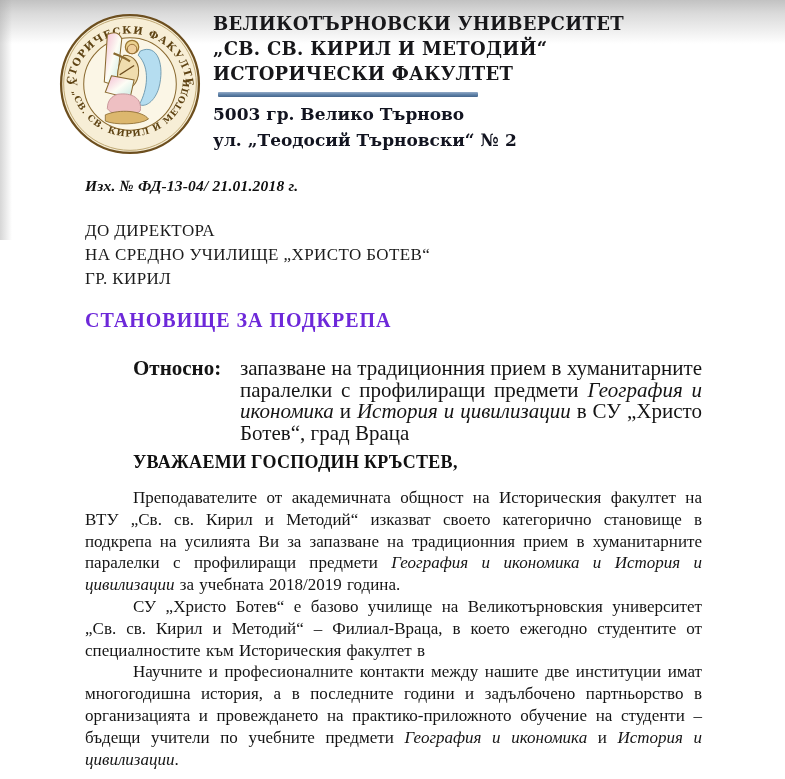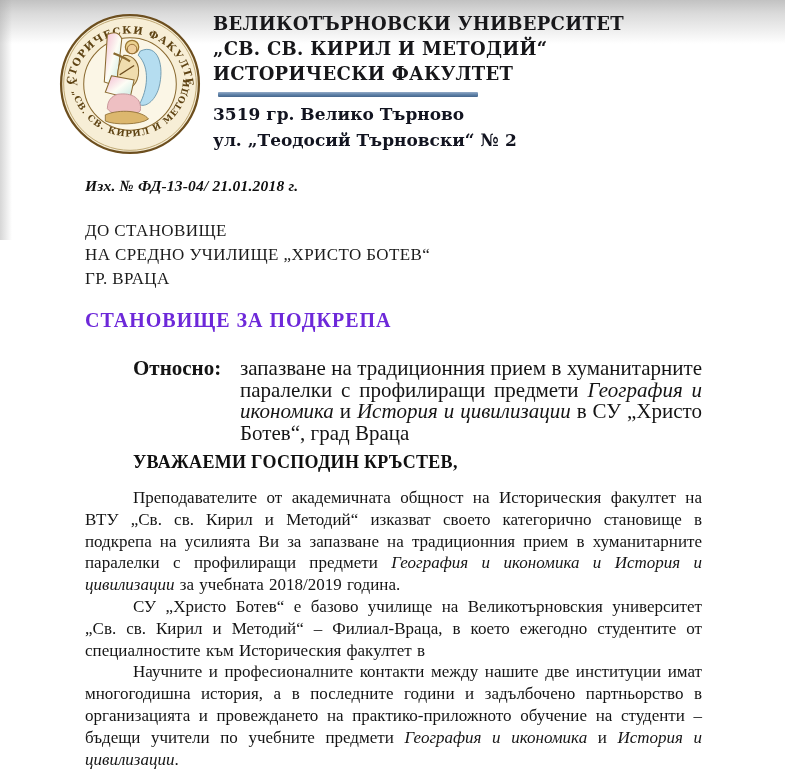--- a/index.html
+++ b/index.html
@@ -88,30 +88,30 @@
 
   <div class="letterhead-text">
     <div>ВЕЛИКОТЪРНОВСКИ УНИВЕРСИТЕТ</div>
     <div>„СВ. СВ. КИРИЛ И МЕТОДИЙ“</div>
     <div>ИСТОРИЧЕСКИ ФАКУЛТЕТ</div>
   </div>
 
   <div class="divider"></div>
 
   <div class="addr">
-    <div>3519 гр. Велико Търново</div>
+    <div>5003 гр. Велико Търново</div>
     <div>ул. „Теодосий Търновски“ № 2</div>
   </div>
 
   <div class="ref">Изх. № ФД-13-04/ 21.01.2018 г.</div>
 
   <div class="recipient">
-    <div>ДО СТАНОВИЩЕ</div>
+    <div>ДО ДИРЕКТОРА</div>
     <div>НА СРЕДНО УЧИЛИЩЕ „ХРИСТО БОТЕВ“</div>
-    <div>ГР. ВРАЦА</div>
+    <div>ГР. КИРИЛ</div>
   </div>
 
   <div class="title">СТАНОВИЩЕ ЗА ПОДКРЕПА</div>
 
   <div class="subject"><b class="subject-label">Относно:</b><span><span>запазване на традиционния прием в хуманитарните паралелки с профилиращи предмети </span><span class="it">География и икономика</span><span> и </span><span class="it">История и цивилизации</span><span> в СУ „Христо Ботев“, град Враца</span></span></div>
 
   <div class="salutation">УВАЖАЕМИ ГОСПОДИН КРЪСТЕВ,</div>
 
   <div class="body-text">
     <p><span>Преподавателите от академичната общност на Историческия факултет на ВТУ „Св. св. Кирил и Методий“ изказват своето категорично становище в подкрепа на усилията Ви за запазване на традиционния прием в хуманитарните паралелки с профилиращи предмети </span><span class="it">География и икономика и История и цивилизации</span><span> за учебната 2018/2019 година.</span></p>

